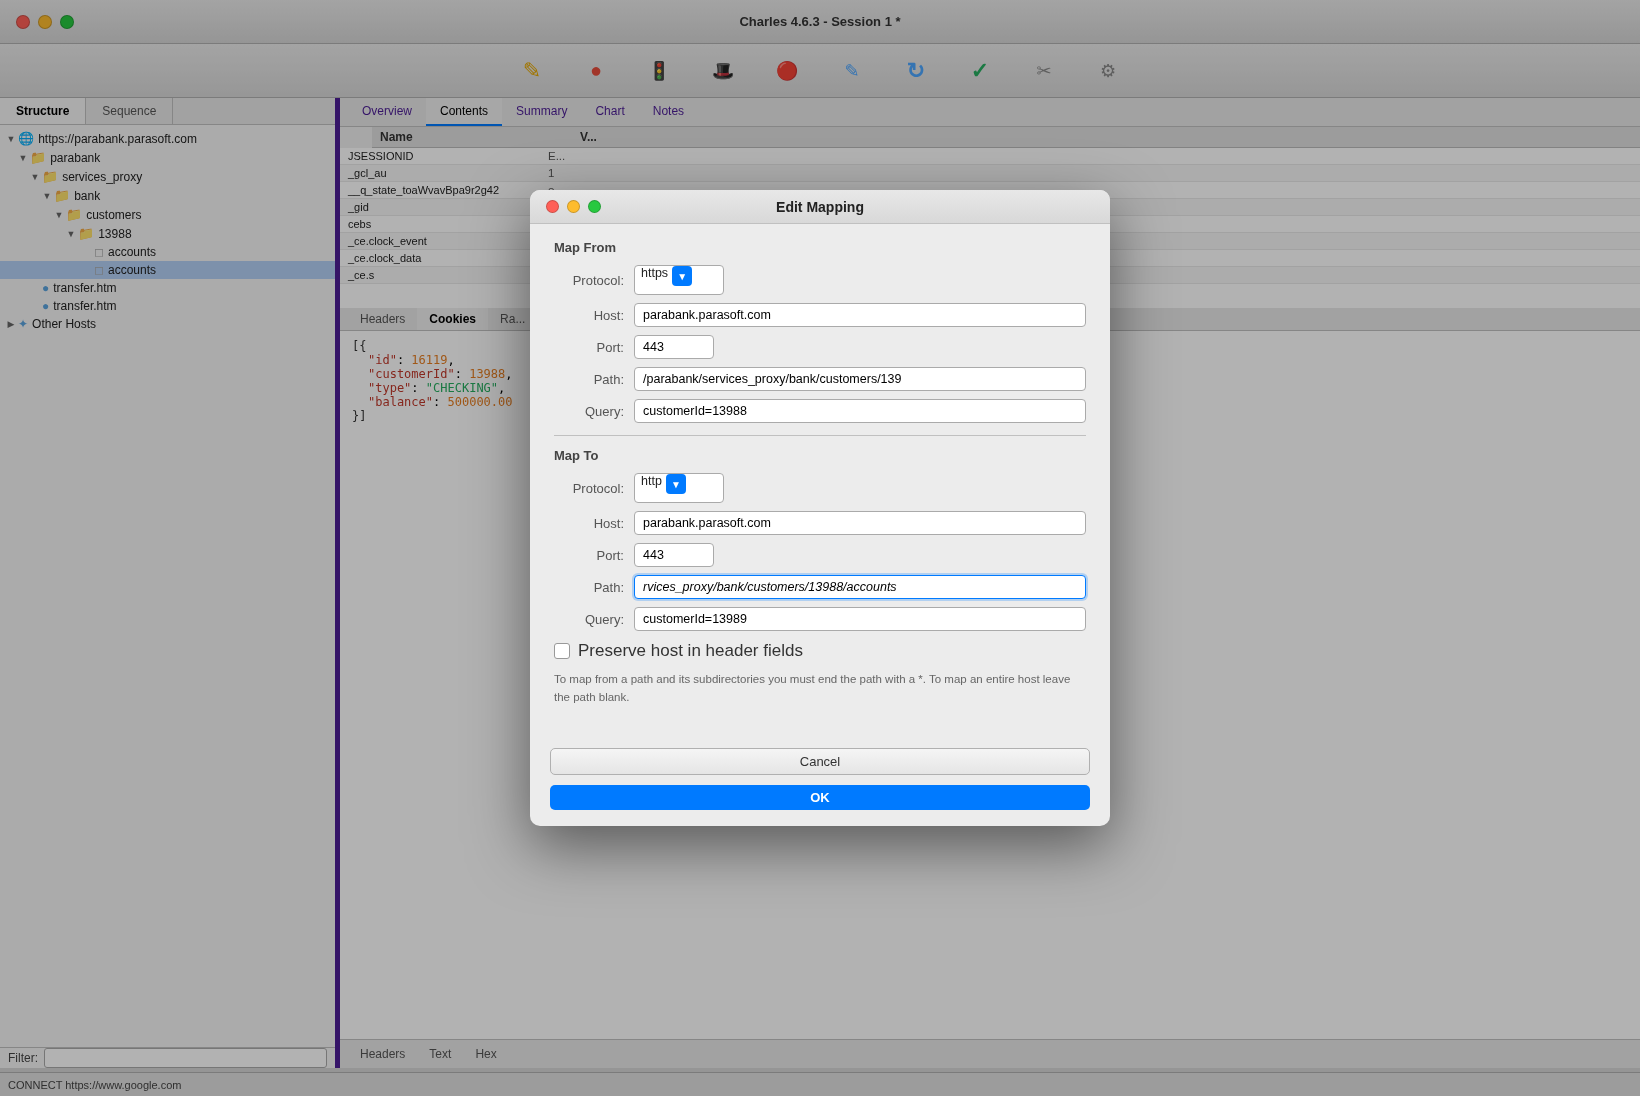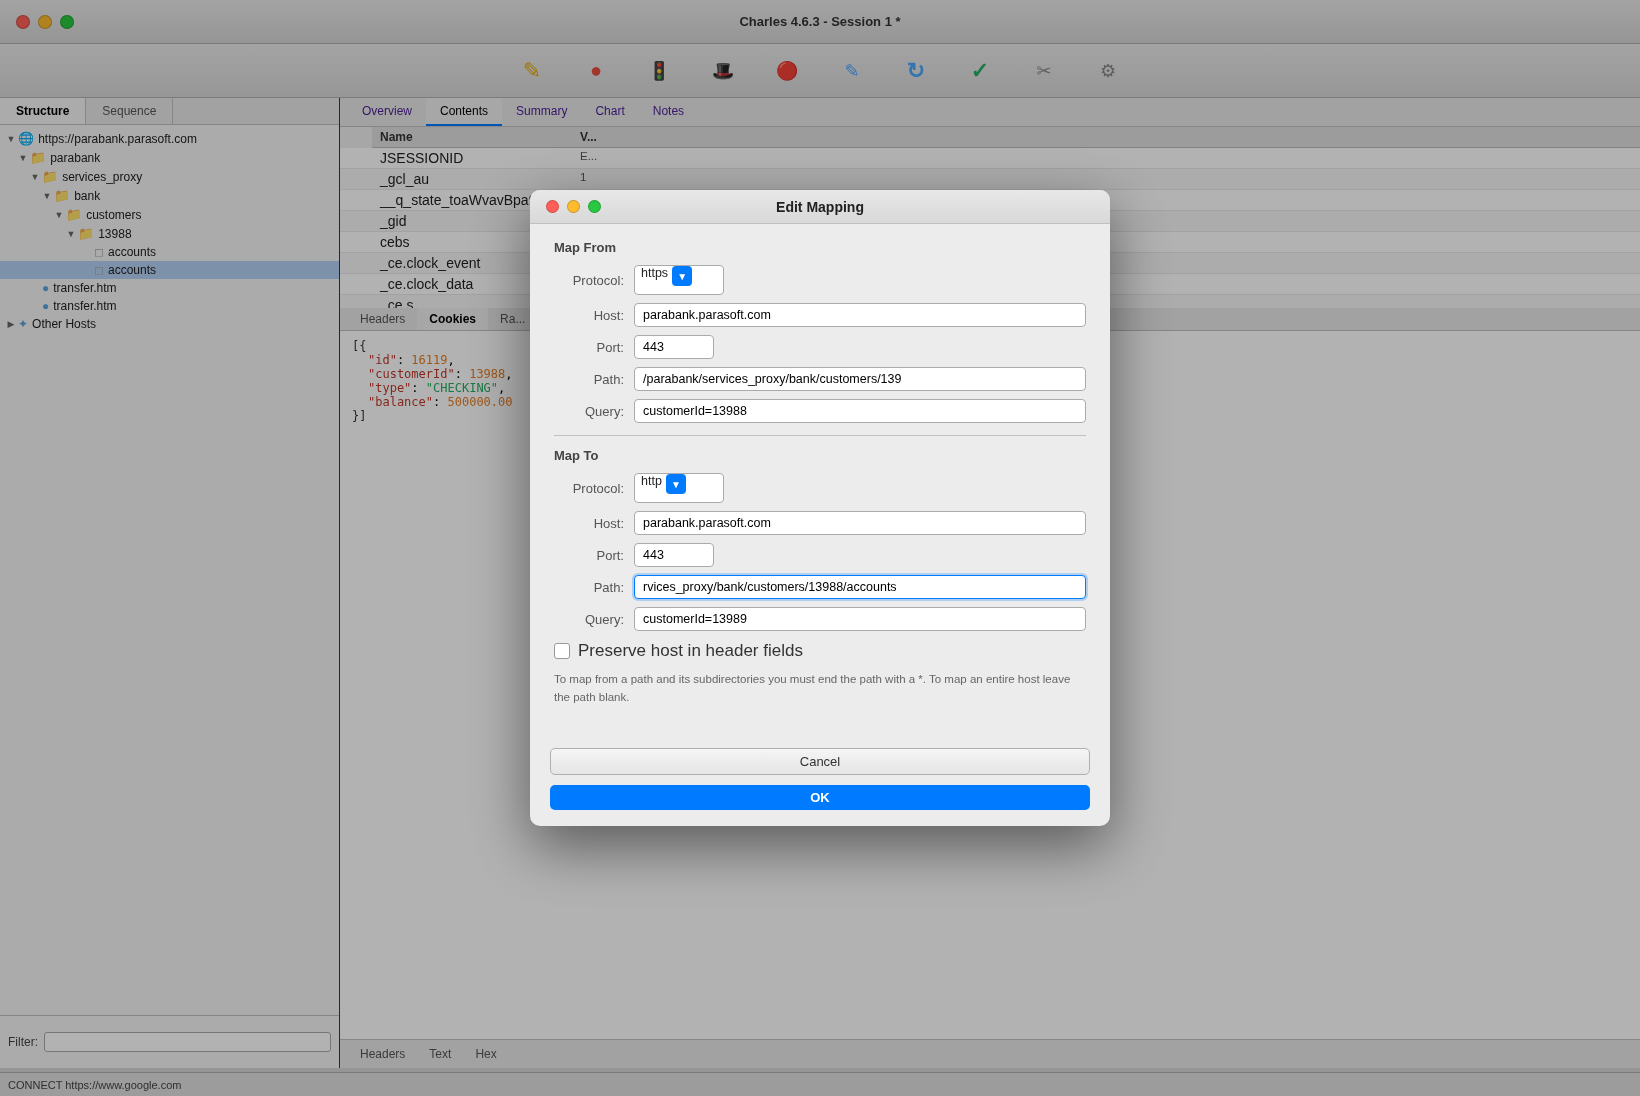--- a/index.html
+++ b/index.html
@@ -64,21 +64,21 @@
     
     .main-layout {
       display: flex;
       height: calc(1096px - 44px - 54px - 28px);
     }
 
     
     .sidebar {
       width: 340px;
       background: #f5f5f5;
-      border-right: 1px solid #4c1d95;
+      border-right: 5px solid #4c1d95;
       display: flex;
       flex-direction: column;
       overflow: hidden;
     }
     .sidebar-tabs {
       display: flex;
       border-bottom: 1px solid #c0c0c0;
       background: #e8e8e8;
     }
     .sidebar-tab {
@@ -121,21 +121,21 @@
     }
     .tree-label {
       font-size: 12px;
       color: #222;
     }
     .folder-icon { color: #5ba4de; }
     .globe-icon { color: #5ba4de; }
 
     
     .filter-bar {
-      padding: 16px 8px;
+      padding: 0 8px;
       border-top: 1px solid #c0c0c0;
       display: flex;
       align-items: center;
       gap: 6px;
     }
     .filter-label { font-size: 12px; color: #444; }
     .filter-input {
       flex: 1;
       height: 20px;
       border: 1px solid #aaa;
@@ -198,21 +198,21 @@
     .table-col-name { width: 200px; font-size: 12px; font-weight: 600; color: #333; }
     .table-col-val { flex: 1; font-size: 12px; font-weight: 600; color: #333; }
     .table-rows { flex: 1; overflow-y: auto; }
     .table-row-item {
       display: flex;
       padding: 2px 8px;
       border-bottom: 1px solid #e8e8e8;
     }
     .table-row-item:nth-child(odd) { background: white; }
     .table-row-item:nth-child(even) { background: #f7f7f7; }
-    .table-cell-name { width: 200px; font-size: 14px; color: #222; margin-left: 32px; }
+    .table-cell-name { width: 200px; font-size: 11px; color: #222; }
     .table-cell-val { flex: 1; font-size: 11.5px; color: #555; overflow: hidden; text-overflow: ellipsis; white-space: nowrap; }
 
     
     .sub-tabs {
       display: flex;
       background: #e8e8e8;
       border-bottom: 1px solid #c0c0c0;
       padding: 0 8px;
     }
     .sub-tab {
@@ -328,20 +328,21 @@
       border: 1px solid #aaa;
       border-radius: 4px;
       padding: 0 8px;
       font-size: 12.5px;
       background: white;
       outline: none;
     }
     .form-input.focused {
       border-color: #007aff;
       box-shadow: 0 0 0 2px rgba(0,122,255,0.25);
+      font-style: italic;
     }
     .form-select-wrap {
       display: flex;
       background: white;
       border: 1px solid #aaa;
       border-radius: 4px;
       height: 30px;
       padding: 0 6px;
       min-width: 90px;
     }

